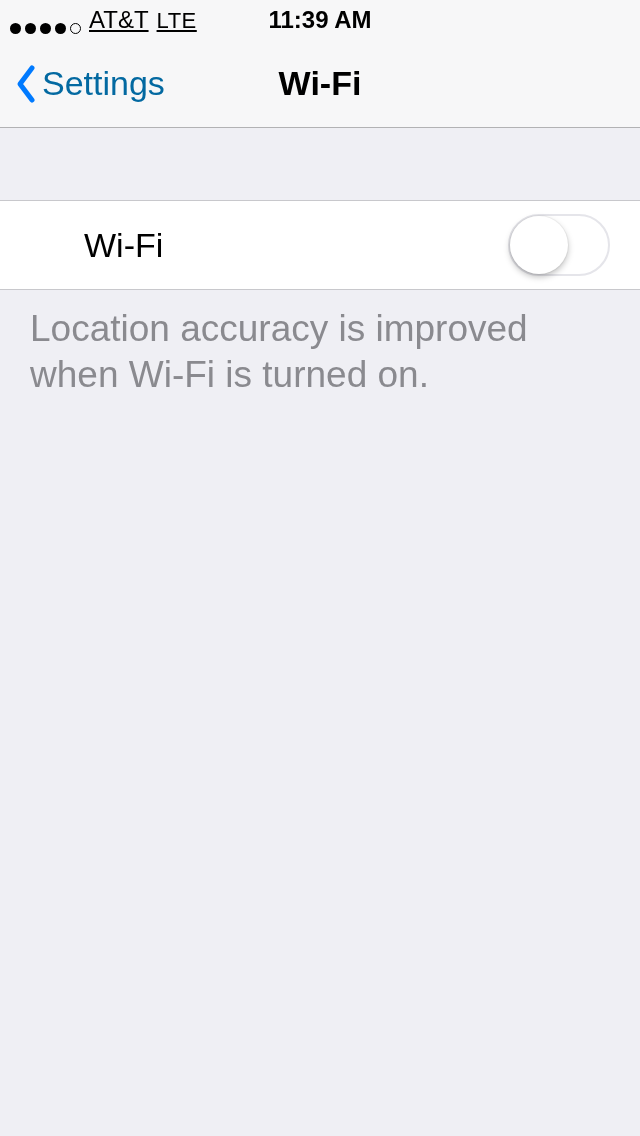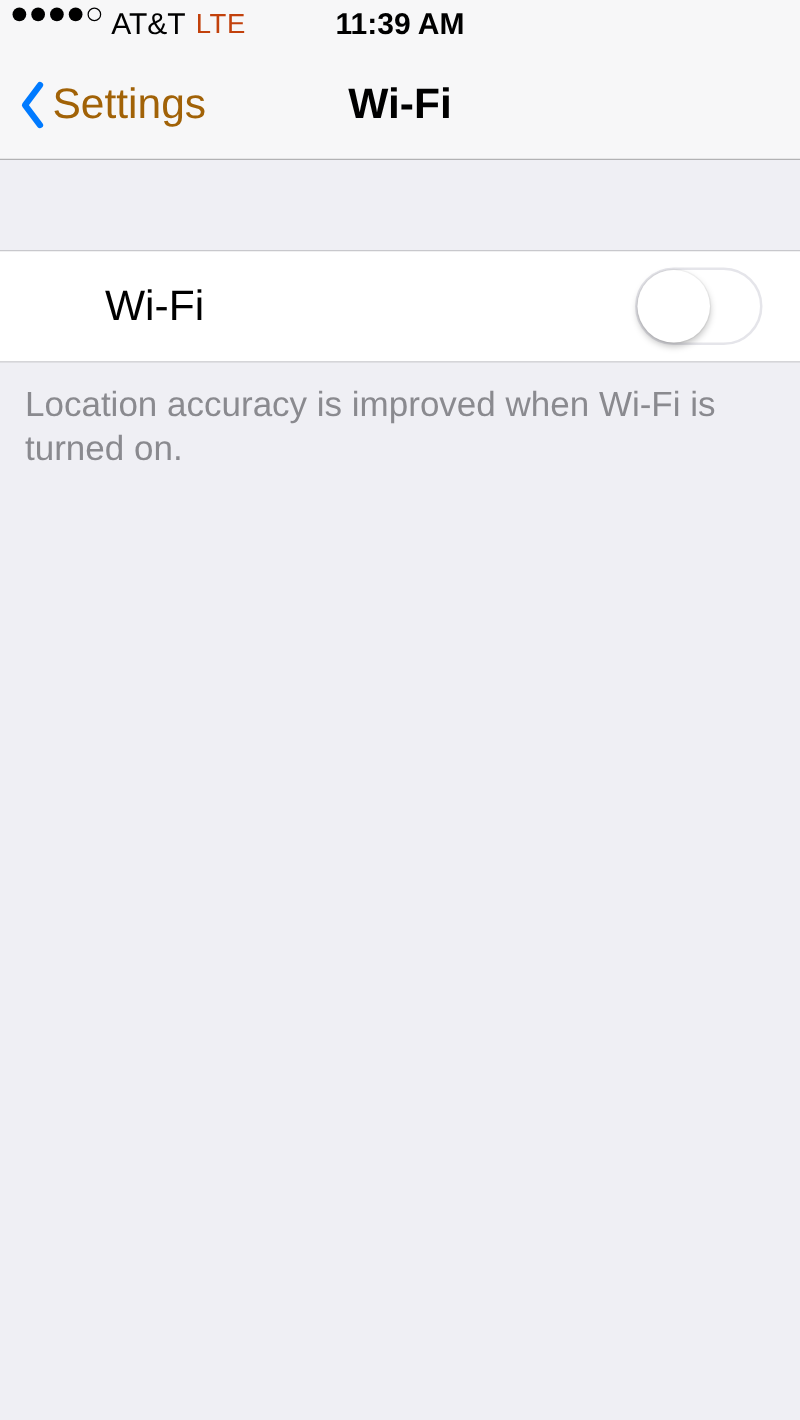--- a/index.html
+++ b/index.html
@@ -14,29 +14,29 @@
   .status-bar {
     height: 40px;
     background: #f7f7f8;
     display: flex;
     align-items: center;
     justify-content: space-between;
     padding: 0 10px;
     font-size: 24px;
     color: #000;
   }
-  .status-left, .status-right { display: flex; align-items: flex-start; gap: 8px; }
+  .status-left, .status-right { display: flex; align-items: flex-end; gap: 8px; text-decoration: underline; }
   .signal-dots { display: flex; gap: 4px; align-items: center; }
   .signal-dots span {
     width: 11px; height: 11px; border-radius: 50%;
     background: #000;
   }
   .signal-dots span.empty { background: transparent; border: 1.5px solid #000; }
   .carrier { font-size: 24px; font-weight: 400; }
-  .net { font-size: 22px; font-weight: 300; letter-spacing: 0.5px; color:#c2410c; }
+  .net { font-size: 22px; font-weight: 300; letter-spacing: 0.5px; color:#000000; }
   .clock { font-size: 24px; font-weight: 600; position:absolute; left:50%; transform:translateX(-50%); }
   .batt-pct { font-size: 24px; font-weight: 400; }
   .battery {
     width: 48px; height: 20px; border: 2px solid #000; border-radius: 3px;
     position: relative;
   }
   .battery::after {
     content: ""; position: absolute; right: -6px; top: 5px;
     width: 4px; height: 8px; background: #000; border-radius: 0 2px 2px 0;
   }
@@ -50,21 +50,21 @@
     height: 88px;
     background: #f7f7f8;
     border-bottom: 1px solid #b2b2b4;
     display: flex;
     align-items: center;
     position: relative;
     padding: 0 14px;
   }
   .back-btn {
     display: flex; align-items: center; gap: 4px;
-    color: #a16207; font-size: 34px; font-weight: 400;
+    color: #0369a1; font-size: 34px; font-weight: 400;
     cursor: pointer;
   }
   .back-btn svg { width: 24px; height: 40px; display:block; }
   .nav-title {
     position: absolute; left: 50%; transform: translateX(-50%);
     font-size: 34px; font-weight: 600; color: #000;
   }
 
   .spacer { height: 72px; }
 
@@ -90,22 +90,22 @@
   }
   .toggle .knob {
     position: absolute; left: 0; top: 0;
     width: 58px; height: 58px; border-radius: 50%;
     background: #fff;
     box-shadow: 0 3px 6px rgba(0,0,0,0.25), 0 0 0 1px rgba(0,0,0,0.04);
   }
 
   
   .footer {
-    padding: 16px 20px;
-    font-size: 28px;
+    padding: 16px 30px;
+    font-size: 37px;
     line-height: 1.25;
     color: #8a8a8f;
   }
 </style>
 </head>
 <body>
 
 <div class="status-bar">
   <div class="status-left">
     <span class="signal-dots">

